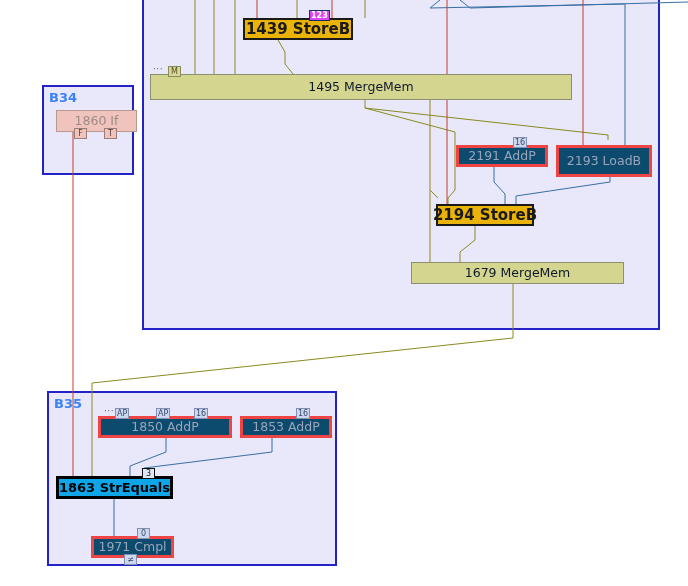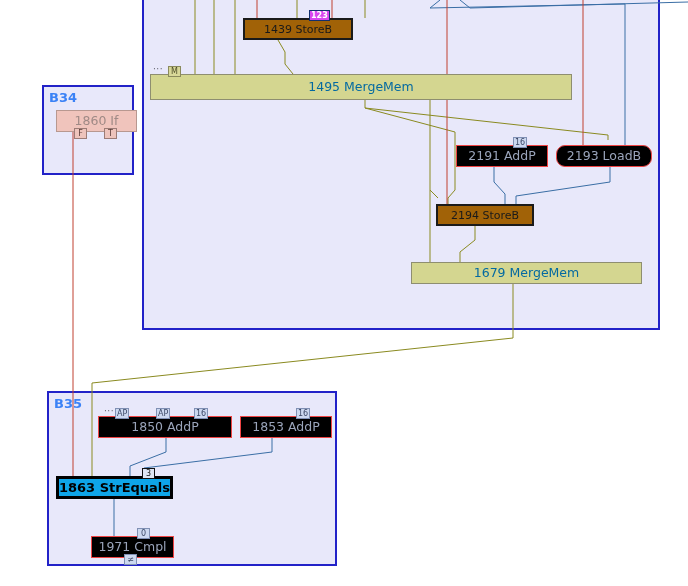--- a/index.html
+++ b/index.html
@@ -58,37 +58,37 @@
     font-size: 12px;
     line-height: 1;
   }
   .node-label {
     display: block;
     padding: 0 6px;
   }
 
   
   .node.store {
-    background: #a16207;
+    background: #eab308;
     border: 2px solid #1a1a1a;
     color: #1a1a1a;
-    font-weight: normal;
-    font-size: 11px;
+    font-weight: bold;
+    font-size: 15px;
   }
   
   .node.mergemem {
     background: #d4d690;
     border: 1px solid #8e8e70;
-    color: #0369a1;
+    color: #0f172a;
     font-size: 12.5px;
   }
   
   .node.addr {
-    background: #000000;
-    border: 1px solid #ef4444;
+    background: #0c4a6e;
+    border: 3px solid #ef4444;
     color: #9aa4ba;
     font-size: 12.5px;
   }
   
   .node.ifnode {
     background: #f0c4bc;
     border: 1px solid #b89890;
     color: #a08a86;
     font-size: 12.5px;
   }
@@ -209,31 +209,31 @@
         <span class="ellipsis" style="left: 3px; top: -9px;">···</span>
         <span class="slot olive" style="left: 18px; top: -8px;">M</span>
       </div>
       <div style="position: absolute; left: 456px; top: 145px; width: 92px; height: 22px;">
         <div class="node addr" style="left: 0px; top: 0px; width: 92px; height: 22px;">
           <span class="node-label">2191 AddP</span>
         </div>
         <span class="slot bluish" style="left: 57px; top: -8px;">16</span>
       </div>
       <div style="position: absolute; left: 556px; top: 145px; width: 96px; height: 22px;">
-        <div class="node addr" style="left: 0px; top: 0px; width: 96px; height: 22px; border-radius: 9px;">
+        <div class="node addr" style="left: 0px; top: 0px; width: 96px; height: 32px;">
           <span class="node-label">2193 LoadB</span>
         </div>
       </div>
       <div style="position: absolute; left: 436px; top: 204px; width: 98px; height: 22px;">
         <div class="node store" style="left: 0px; top: 0px; width: 98px; height: 22px;">
           <span class="node-label">2194 StoreB</span>
         </div>
       </div>
       <div style="position: absolute; left: 411px; top: 262px; width: 203px; height: 22px;">
-        <div class="node mergemem" style="left: 0px; top: 0px; width: 231px; height: 22px; justify-content: center;">
+        <div class="node mergemem" style="left: 0px; top: 0px; width: 213px; height: 22px; justify-content: center;">
           <span class="node-label">1679 MergeMem</span>
         </div>
       </div>
       <div style="position: absolute; left: 56px; top: 110px; width: 81px; height: 22px;">
         <div class="node ifnode" style="left: 0px; top: 0px; width: 81px; height: 22px;">
           <span class="node-label">1860 If</span>
         </div>
         <span class="slot pinkish" style="left: 18px; top: 18px;">F</span>
         <span class="slot pinkish" style="left: 48px; top: 18px;">T</span>
       </div>

